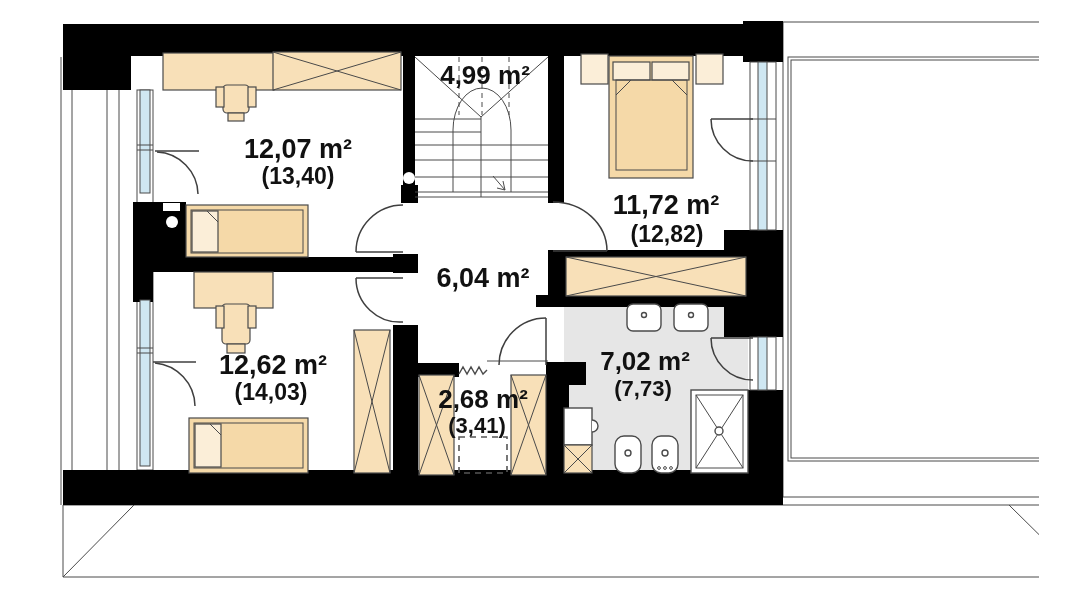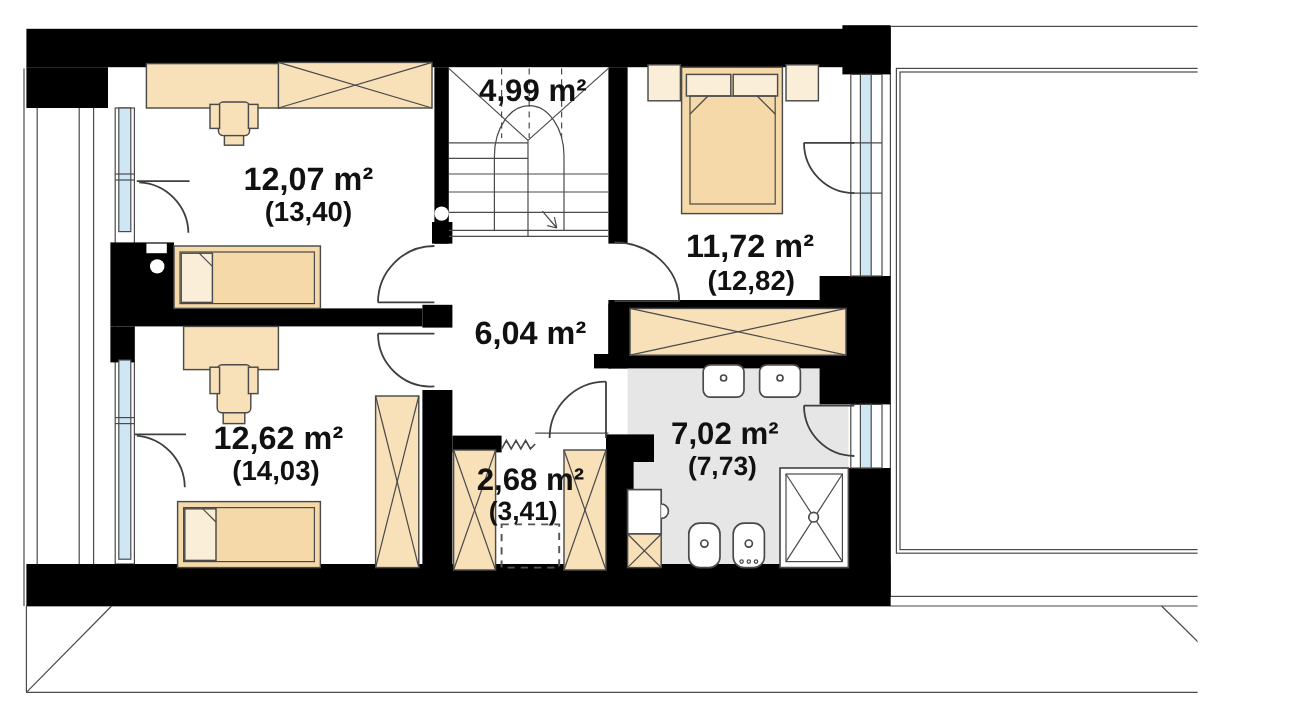--- a/index.html
+++ b/index.html
@@ -1,17 +1,17 @@
 <!DOCTYPE html>
 <html style="--wall: #000000; --line: #4a4a4a; --furniture: #f8e0b8; --furniture_light: #fbeed8; --bed: #f5d9a8; --glass: #cfe7f2; --bathroom_floor: #e6e6e6; --text: #111111;"><head>
 <meta charset="utf-8">
 <style>
   html,body{margin:0;padding:0;background:#ffffff;}
   .stage{position:relative;width:998px;height:600px;background:#fff;overflow:hidden;
-         font-family:"Liberation Sans", sans-serif;}
+         font-family:"Liberation Sans", sans-serif;margin-left:41px;}
   svg{display:block}
   .wall{fill:var(--wall);stroke:none}
   .thin{stroke:var(--line);stroke-width:1;fill:none}
   .thin2{stroke:var(--line);stroke-width:1.4;fill:none}
   .band{fill:#ffffff;stroke:var(--line);stroke-width:1}
   .glass{fill:var(--glass);stroke:var(--line);stroke-width:1}
   .furn{fill:var(--furniture);stroke:var(--line);stroke-width:1.2}
   .furnlight{fill:var(--furniture_light);stroke:var(--line);stroke-width:1.2}
   .bed{fill:var(--bed);stroke:var(--line);stroke-width:1.2}
   .fixture{fill:#ffffff;stroke:var(--line);stroke-width:1.4}

